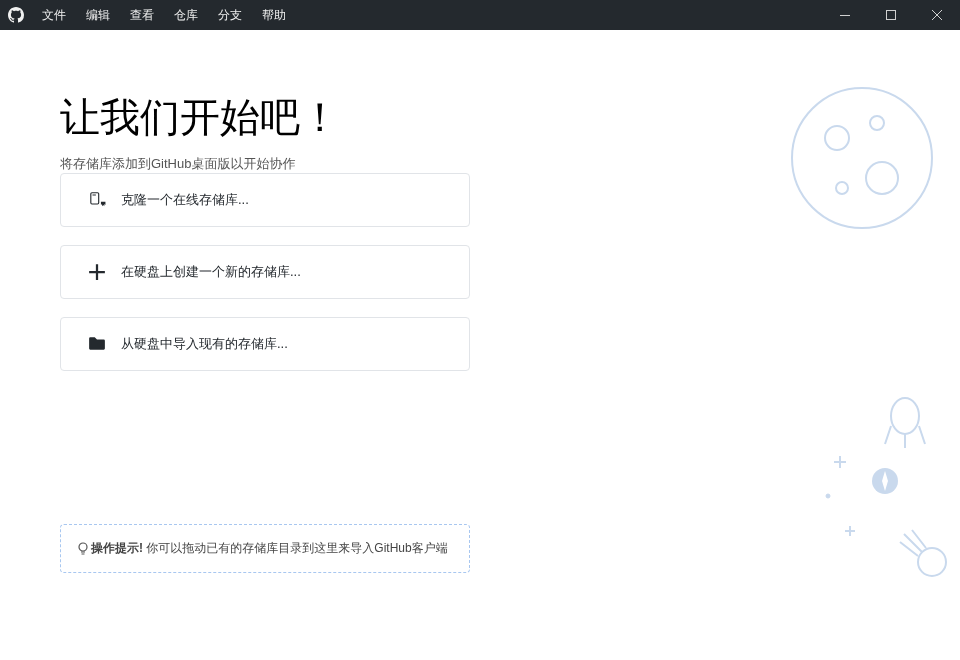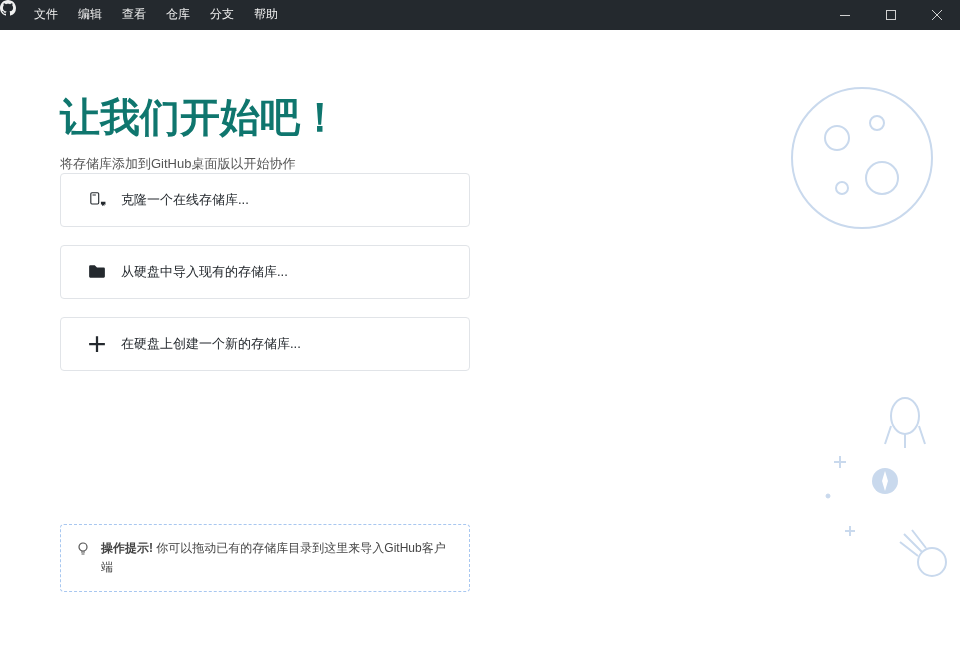--- a/index.html
+++ b/index.html
@@ -8,23 +8,24 @@
       height: 660px;
       font-family: -apple-system, "Segoe UI", "Microsoft YaHei", sans-serif;
       background: #fff;
       overflow: hidden;
       position: relative;
     }
     .titlebar {
       height: 30px;
       background: #24292e;
       display: flex;
+      align-items: center;
       color: #f0f0f0;
       font-size: 12px;
-      padding-left: 0;
+      padding-left: 8px;
       position: relative;
     }
     .app-icon {
       width: 16px; height: 16px;
       margin-right: 8px;
       display: flex; align-items: center; justify-content: center;
     }
     .menu { display: flex; gap: 0; }
     .menu-item {
       padding: 6px 10px;
@@ -43,22 +44,22 @@
       justify-content: center;
       color: #d0d0d0;
     }
     .content {
       position: relative;
       padding: 60px 0 0 60px;
       height: calc(100% - 30px);
     }
     h1 {
       font-size: 40px;
-      font-weight: 700;
-      color: #0f766e;
+      font-weight: 400;
+      color: #000000;
       margin-bottom: 10px;
     }
     .subtitle {
       font-size: 13px;
       color: #555;
     }
     .option-card {
       width: 410px;
       border: 1px solid #e1e4e8;
       border-radius: 4px;
@@ -78,21 +79,20 @@
     }
     .tip-box {
       position: absolute;
       left: 60px;
       top: 494px;
       width: 410px;
       border: 1px dashed #a8c7f0;
       border-radius: 4px;
       padding: 14px;
       display: flex;
-      gap: 10px;
       font-size: 12px;
       color: #444;
       line-height: 1.6;
     }
     .tip-icon {
       flex-shrink: 0;
       width: 16px; height: 16px;
       margin-top: 2px;
     }
     .decor {
@@ -151,33 +151,33 @@
       <svg viewBox="0 0 16 16" width="18" height="18" fill="#24292e">
           <path d="M2 2.5A1.5 1.5 0 013.5 1h5A1.5 1.5 0 0110 2.5v8A1.5 1.5 0 018.5 12h-5A1.5 1.5 0 012 10.5v-8zm1.5-.5a.5.5 0 00-.5.5v8a.5.5 0 00.5.5h5a.5.5 0 00.5-.5v-8a.5.5 0 00-.5-.5h-5zM4 3h3v1H4V3zm8.5 8.5v2l1-1 1 1v-2l1 1v-3h-4v3l1-1z"></path>
         </svg>
     </span>
     <span>克隆一个在线存储库...</span>
   </div>
 
   <div class="option-card">
     <span class="card-icon">
       <svg viewBox="0 0 16 16" width="18" height="18" fill="#24292e">
-          <path d="M1 3a1 1 0 011-1h4l2 2h6a1 1 0 011 1v7a1 1 0 01-1 1H2a1 1 0 01-1-1V3z"></path>
-        </svg>
-    </span>
-    <span>从硬盘中导入现有的存储库...</span>
+          <path d="M7 1h2v6h6v2H9v6H7V9H1V7h6V1z"></path>
+        </svg>
+    </span>
+    <span>在硬盘上创建一个新的存储库...</span>
   </div>
 
   <div class="option-card">
     <span class="card-icon">
       <svg viewBox="0 0 16 16" width="18" height="18" fill="#24292e">
-          <path d="M7 1h2v6h6v2H9v6H7V9H1V7h6V1z"></path>
-        </svg>
-    </span>
-    <span>在硬盘上创建一个新的存储库...</span>
+          <path d="M1 3a1 1 0 011-1h4l2 2h6a1 1 0 011 1v7a1 1 0 01-1 1H2a1 1 0 01-1-1V3z"></path>
+        </svg>
+    </span>
+    <span>从硬盘中导入现有的存储库...</span>
   </div>
 
   <div class="tip-box">
     <span class="tip-icon">
       <svg viewBox="0 0 16 16" width="16" height="16" fill="none" stroke="#555" stroke-width="1.2">
           <circle cx="8" cy="6" r="4"></circle>
           <path d="M6 11h4M6.5 13h3"></path>
         </svg>
     </span>
     <div>

